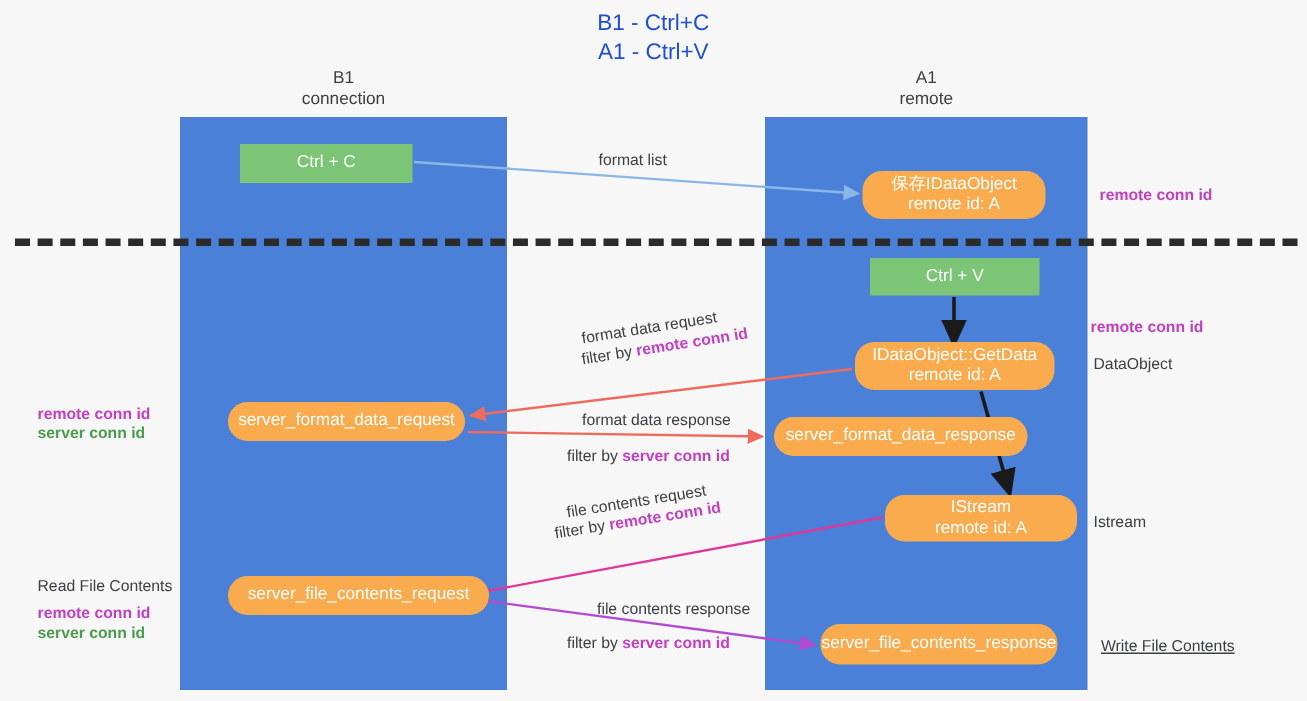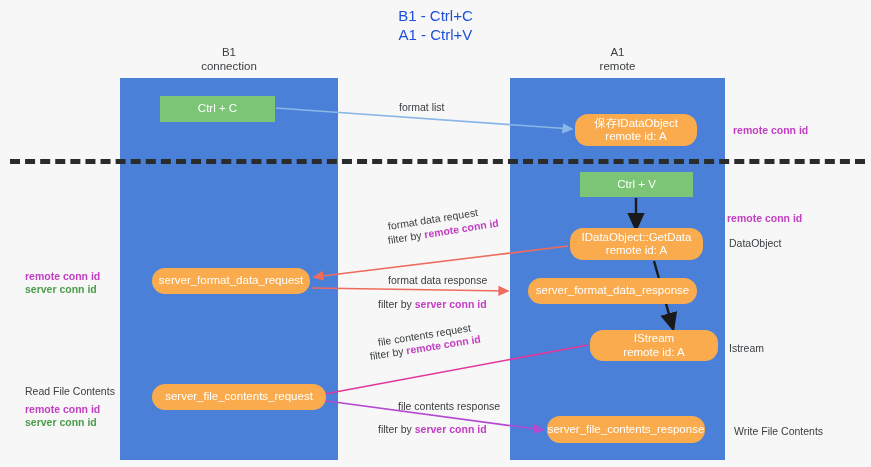--- a/index.html
+++ b/index.html
@@ -36,21 +36,21 @@
     white-space:pre-line;box-sizing:border-box;padding:3px 4px;
   }
   .green{background:#7cc576;}
   .orange{background:#f9ab4e;border-radius:13px;}
 
   #n-ctrlc{left:160px;top:96px;width:115px;height:26px;}
   #n-idataobject{left:575px;top:114px;width:122px;height:32px;}
   #n-ctrlv{left:580px;top:172px;width:113px;height:25px;}
   #n-getdata{left:570px;top:228px;width:133px;height:32px;}
   #n-sfdreq{left:152px;top:268px;width:158px;height:26px;}
-  #n-sfdresp{left:528px;top:278px;width:169px;height:26px;}
+  #n-sfdresp{left:516px;top:278px;width:169px;height:26px;}
   #n-istream{left:590px;top:330px;width:128px;height:31px;}
   #n-sfcreq{left:152px;top:384px;width:174px;height:26px;text-align:right;}
   #n-sfcresp{left:547px;top:416px;width:158px;height:27px;}
 
   
   #divider{
     position:absolute;left:10px;top:159px;width:855px;height:0;
     border-top:5px dashed #2b2b2b;
   }
 
@@ -142,21 +142,21 @@
   <div class="lbl rot-b" style="left:378px;top:336px;">file contents request</div>
   <div class="lbl rot-b" style="left:370px;top:350px;"><span>filter by </span><span class="mag">remote conn id</span></div>
 
   <div class="lbl" style="left:398px;top:400px;">file contents response</div>
   <div class="lbl" style="left:378px;top:423px;"><span>filter by </span><span class="mag">server conn id</span></div>
 
   <div class="side side-mag" style="left:733px;top:123px;">remote conn id</div>
   <div class="side side-mag" style="left:727px;top:211px;">remote conn id</div>
   <div class="side side-dark" style="left:729px;top:236px;">DataObject</div>
   <div class="side side-dark" style="left:729px;top:341px;">Istream</div>
-  <div class="side side-dark" style="left:734px;top:424px;">Write File Contents</div>
+  <div class="side side-dark" style="left:734px;top:424px;text-decoration:underline;">Write File Contents</div>
 
   <div class="side side-mag" style="left:25px;top:269px;">remote conn id</div>
   <div class="side side-grn" style="left:25px;top:282px;">server conn id</div>
 
   <div class="side side-dark" style="left:25px;top:384px;">Read File Contents</div>
   <div class="side side-mag" style="left:25px;top:402px;">remote conn id</div>
   <div class="side side-grn" style="left:25px;top:415px;">server conn id</div>
 
 </div>
 

